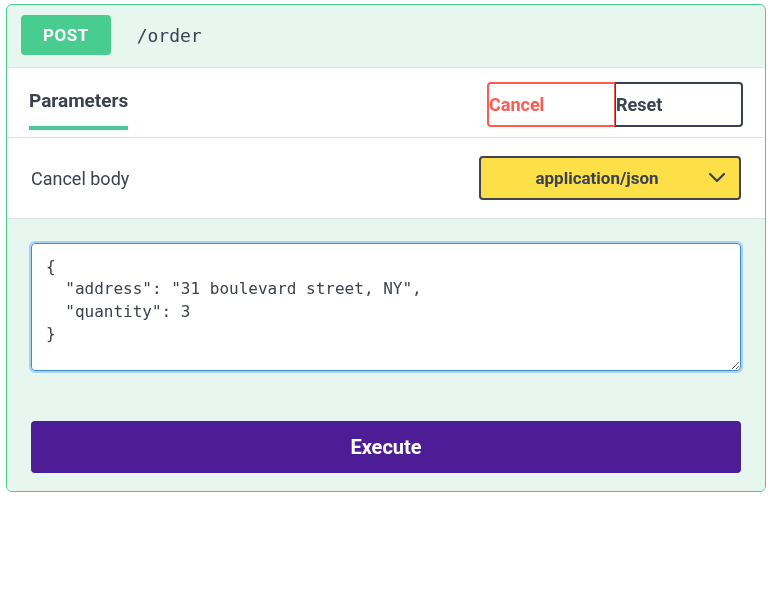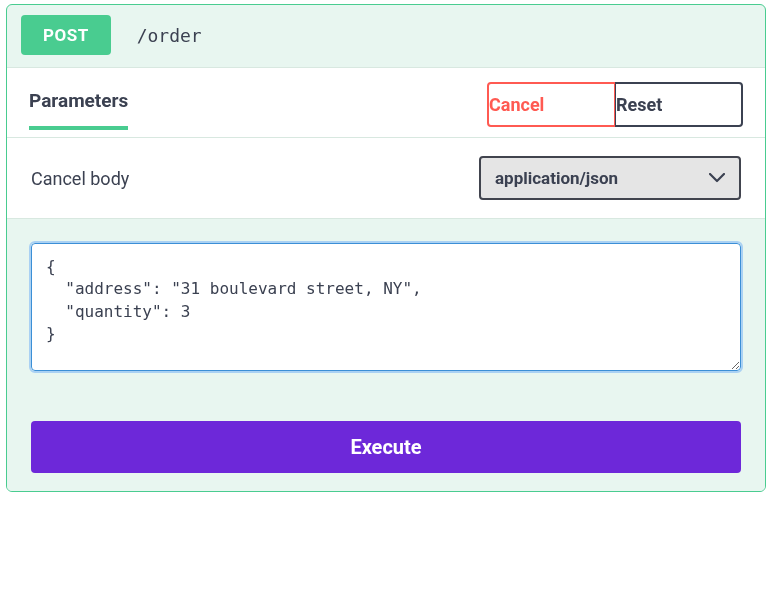--- a/index.html
+++ b/index.html
@@ -95,30 +95,31 @@
     display: flex;
     align-items: center;
     justify-content: space-between;
     border-top: 1px solid #d8e8e0;
     border-bottom: 1px solid #d8e8e0;
   }
   .select-wrap {
     position: relative;
     border: 2px solid #41444e;
     border-radius: 4px;
-    background: #e5e5e5;
+    background: #fde047;
     width: 262px;
     height: 44px;
     display: flex;
     align-items: center;
     padding: 0 40px 0 14px;
     font-weight: 700;
     font-size: 17px;
     color: #3b4151;
     cursor: pointer;
+    justify-content: center;
   }
   .chev {
     position: absolute;
     right: 14px;
     top: 50%;
     transform: translateY(-50%);
   }
   .chev svg { display: block; }
   
   .body-area {
@@ -140,21 +141,21 @@
     line-height: 1.4;
     color: #3b4151;
   }
   
   .exec-area {
     background: #e8f6f0;
     padding: 34px 24px 18px 24px;
   }
   .exec-btn {
     width: 100%;
-    background: #6d28d9;
+    background: #4c1d95;
     color: #fff;
     font-weight: 700;
     font-size: 20px;
     text-align: center;
     padding: 14px 0;
     border-radius: 4px;
     cursor: pointer;
     user-select: none;
   }
 </style>

